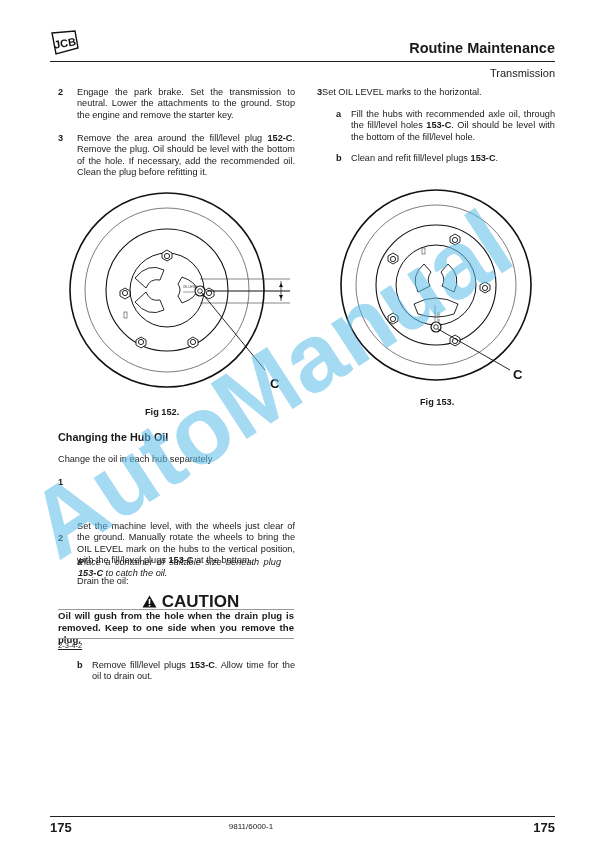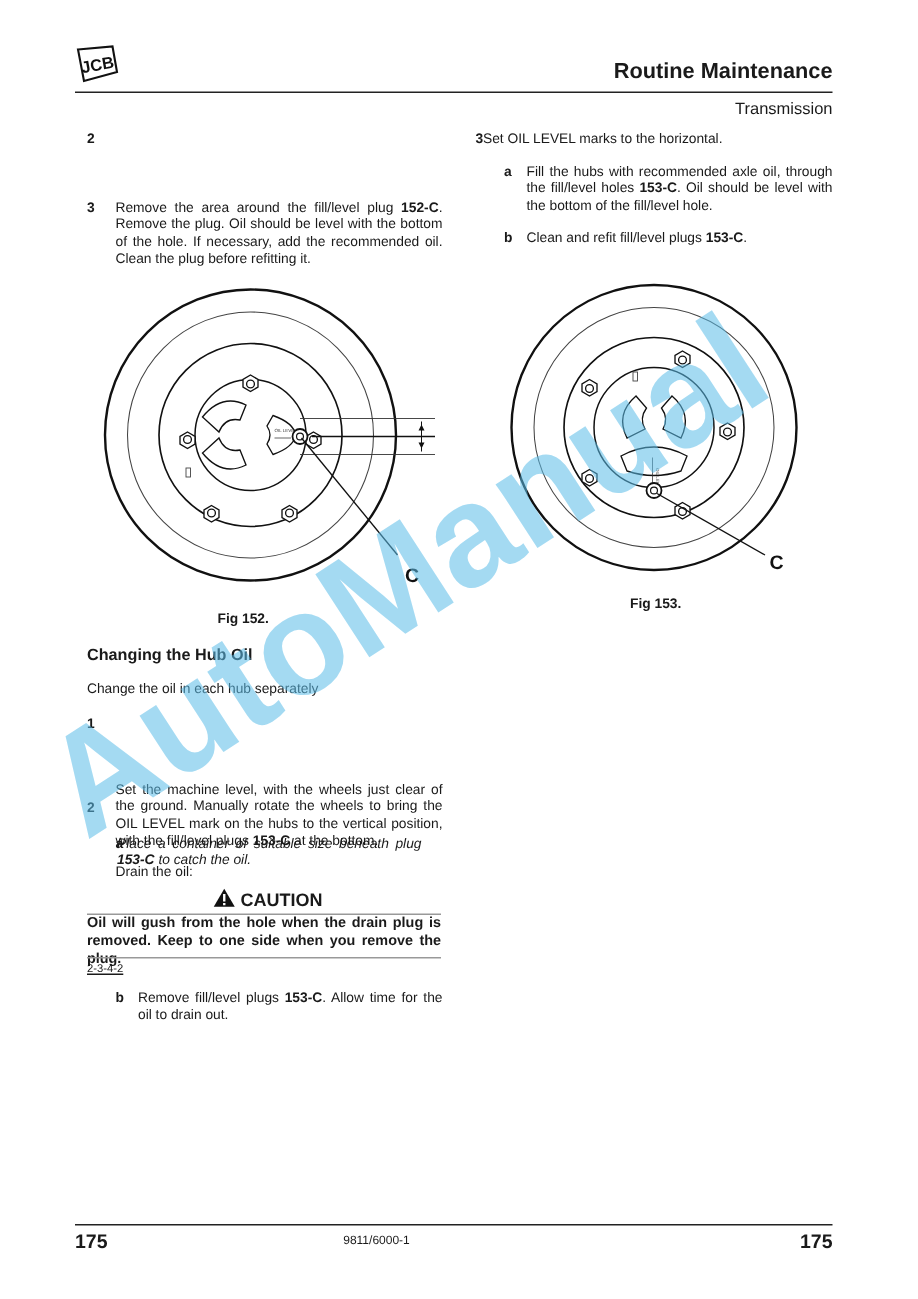--- a/index.html
+++ b/index.html
@@ -10,21 +10,21 @@
   .hdr-title { right:57px; top:40px; font-size:14.5px; font-weight:bold; }
   .hdr-rule { left:50px; right:57px; top:61px; height:0; border-top:1.3px solid #222; }
   .hdr-sub { right:57px; top:67px; font-size:11px; }
   .col { font-size:9.2px; line-height:11.4px; }
   .item { position:absolute; }
   .num { position:absolute; left:0; top:0; font-weight:bold; }
   .txt { position:absolute; text-align:justify; }
   b { font-weight:bold; }
   .fig-cap { font-size:9.2px; font-weight:bold; }
   .section-h { font-size:10.8px; font-weight:bold; }
-  .caution-title { font-size:12px; font-weight:bold; left:142px; top:592px; }
+  .caution-title { font-size:17px; font-weight:bold; left:142px; top:592px; }
   .caution-rule { left:58px; width:236px; border-top:1px solid #999; height:0; }
   .caution-body { left:58px; top:610px; width:236px; font-size:9.6px; line-height:12.2px; font-weight:bold; text-align:justify; }
   .caution-code { left:58px; top:641px; font-size:7.5px;text-decoration:underline; }
   .ftr-rule { left:50px; right:57px; top:816px; border-top:1.3px solid #222; height:0; }
   .ftr-num { top:820px; font-size:13px; font-weight:bold; }
   .ftr-doc { top:822px; left:0; width:502px; text-align:center; font-size:8px; }
   .watermark { left:60px; top:260px; font-size:96px; font-weight:bold; color:#5bbde9; opacity:0.55;
                transform:rotate(-33deg); transform-origin:left bottom; white-space:nowrap; pointer-events:none; }
 </style>
 </head>
@@ -36,20 +36,21 @@
     <text x="15" y="17" text-anchor="middle" font-family="Liberation Sans, sans-serif" font-weight="bold" font-size="11" fill="#111" transform="rotate(-10 15 13)">JCB</text>
   </svg>
 </div>
 <div class="abs hdr-title">Routine Maintenance</div>
 <div class="abs hdr-rule"></div>
 <div class="abs hdr-sub">Transmission</div>
 
 <div class="abs col" style="left:58px; top:87px; width:237px;">
   <div class="item" style="top:0; width:237px; height:36px;">
     <span class="num">2</span>
+    <div class="txt" style="left:19px; width:218px;">Engage the park brake. Set the transmission to neutral. Lower the attachments to the ground. Stop the engine and remove the starter key.</div>
   </div>
   <div class="item" style="top:46px; width:237px;">
     <span class="num">3</span>
     <div class="txt" style="left:19px; width:218px;"><span>Remove the area around the fill/level plug </span><b>152-C</b><span>. Remove the plug. Oil should be level with the bottom of the hole. If necessary, add the recommended oil. Clean the plug before refitting it.</span></div>
   </div>
 </div>
 
 <div class="abs" style="left:60px; top:190px; width:250px; height:200px;">
   <svg width="250" height="200" viewBox="0 0 250 200">
     <circle cx="107" cy="100" r="97" fill="none" stroke="#111" stroke-width="1.6"></circle>

